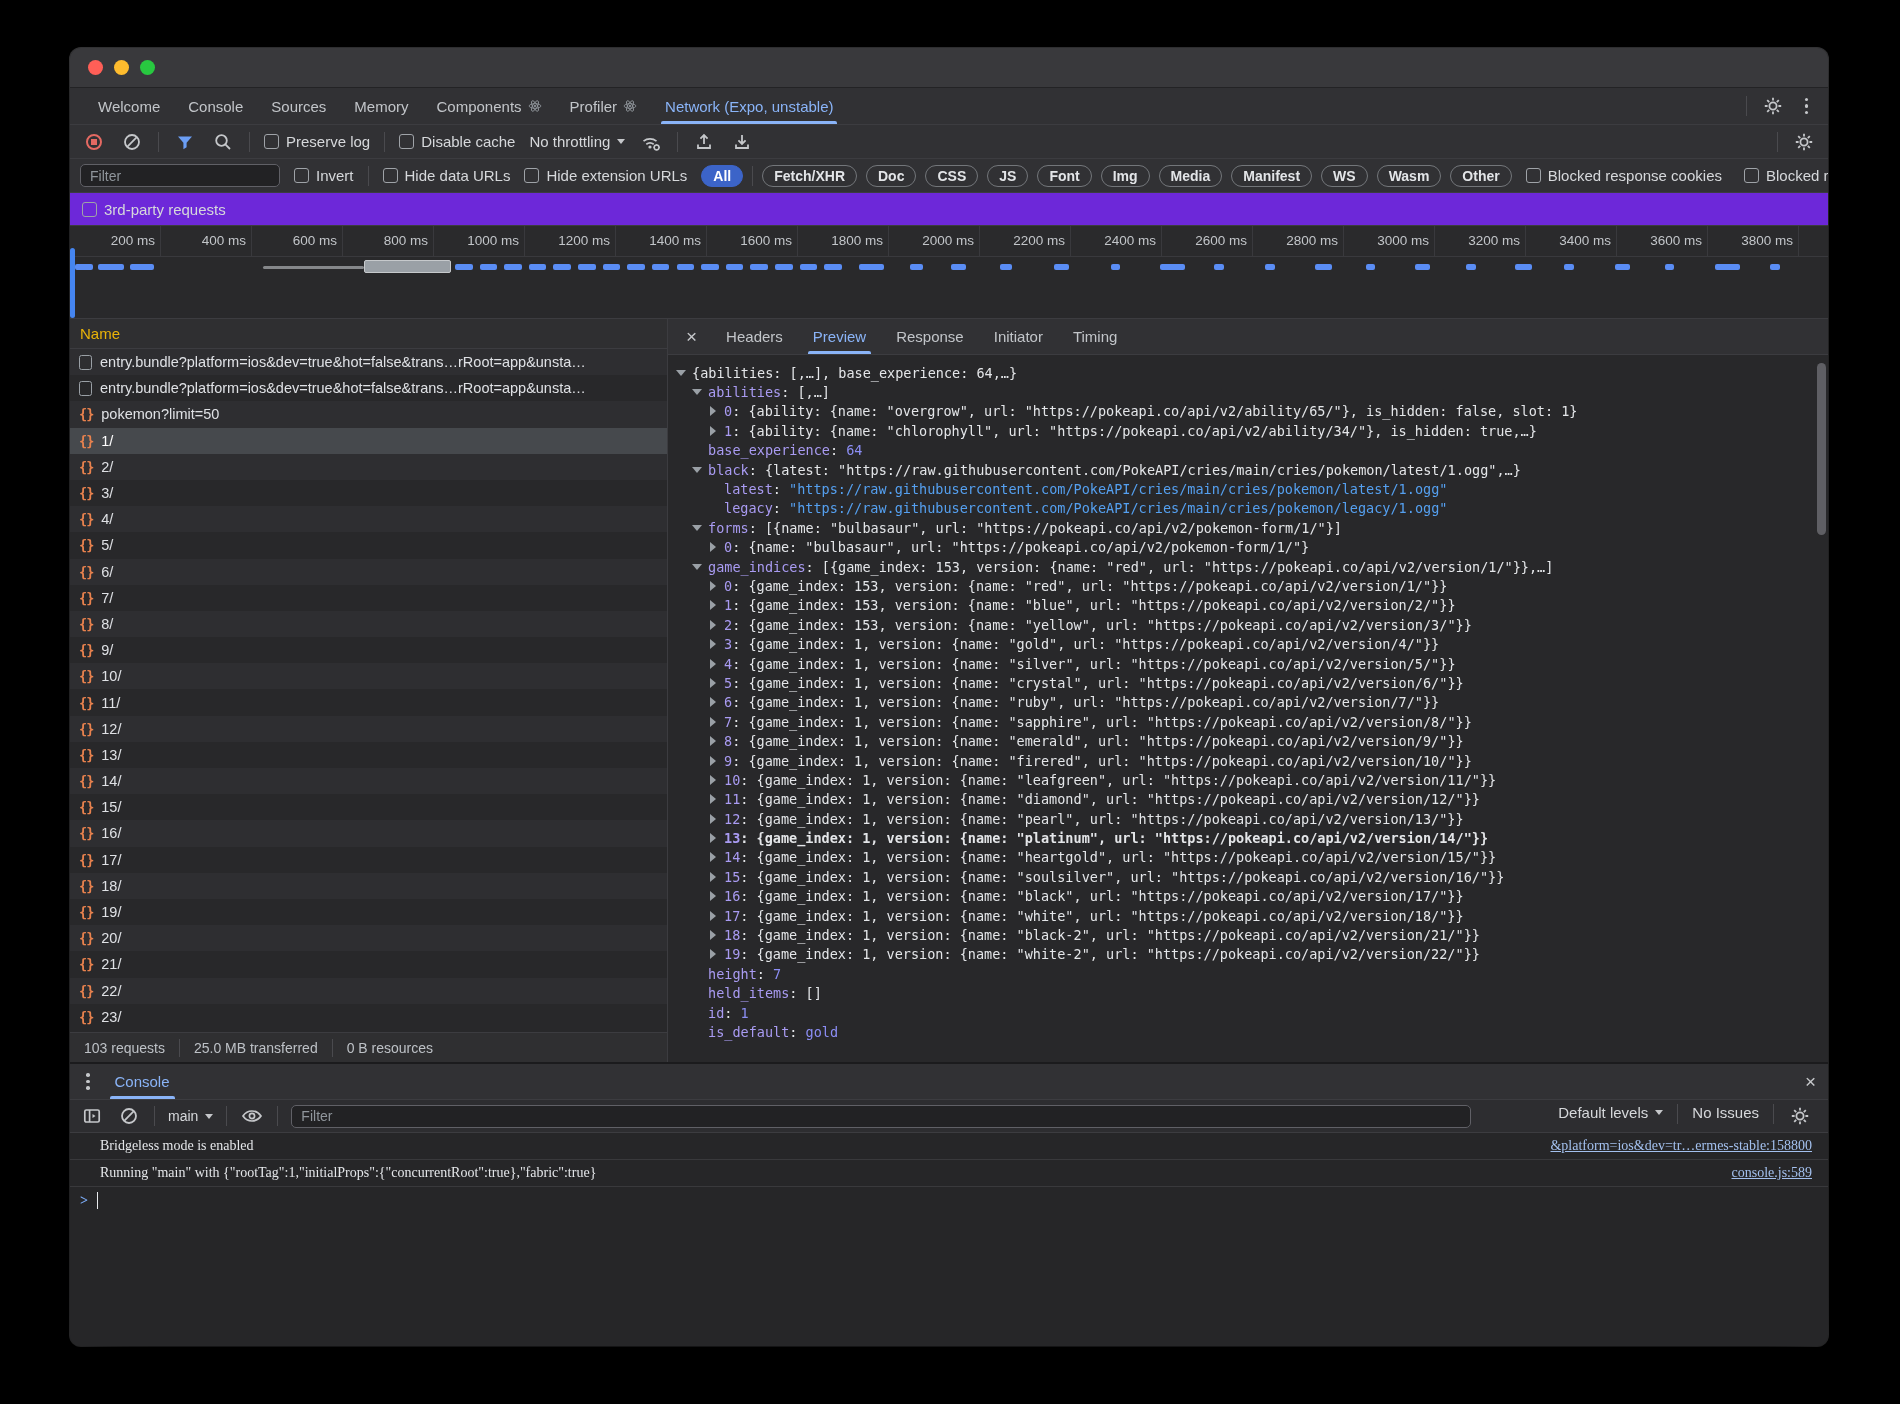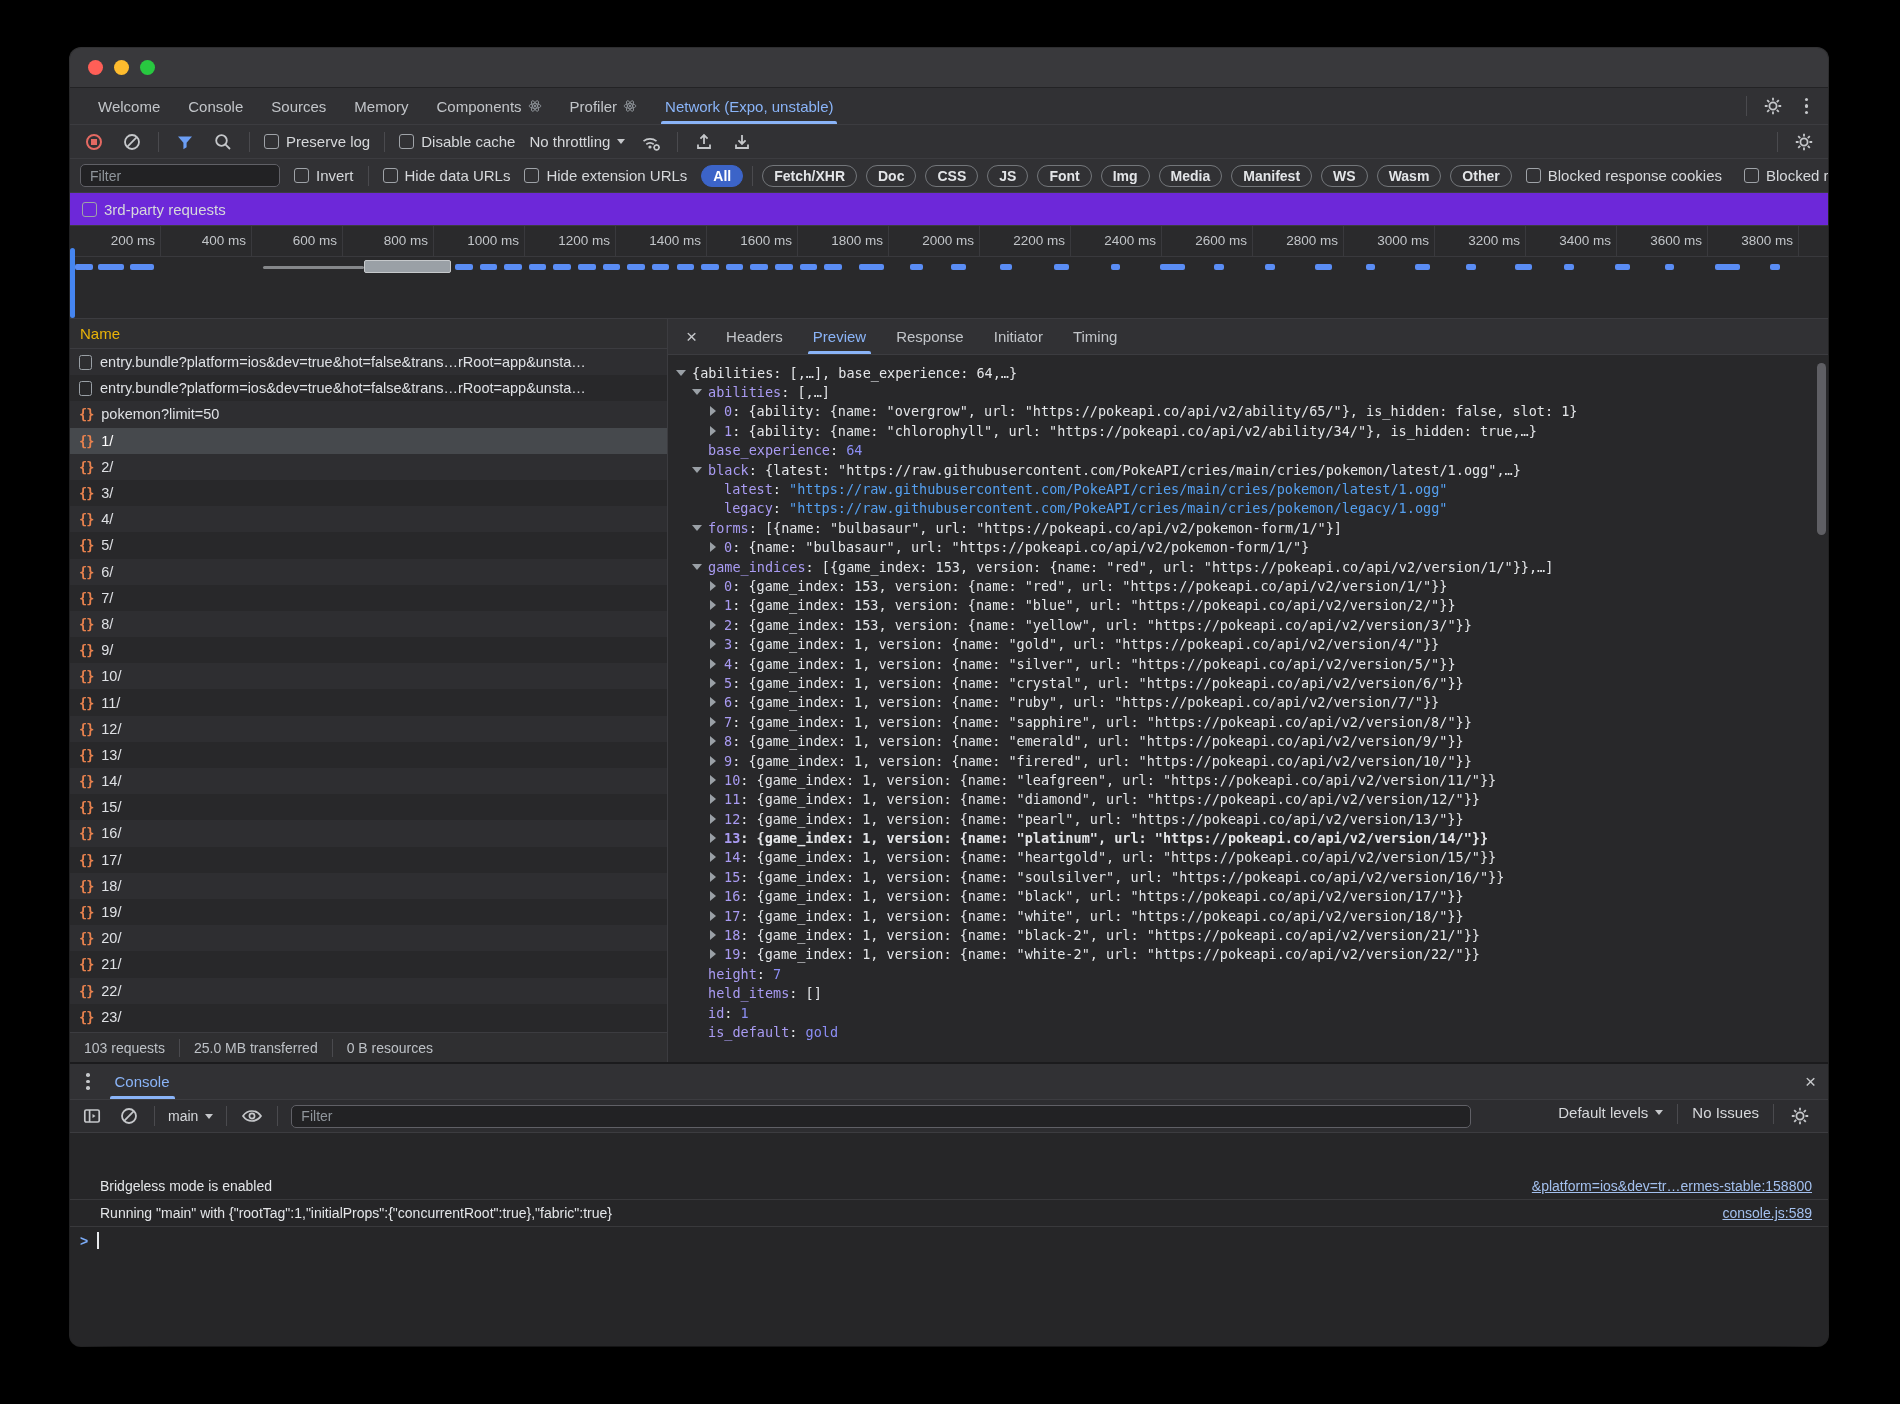--- a/index.html
+++ b/index.html
@@ -94,21 +94,21 @@
   .detail-scrollbar { position:absolute; right:2px; top:44px; width:9px; height:172px; border-radius:5px; background:#5f5f64; }
   
   .console-drawer { height:284px; flex:none; border-top:2px solid #1b1b1d; display:flex; flex-direction:column; background:#262628; }
   .drawer-header { height:36px; flex:none; background:#313134; border-bottom:1px solid #3c3c40; display:flex; align-items:stretch; }
   .drawer-tab { display:flex; align-items:center; padding:0 13px; color:#8ab4f8; position:relative; margin-left:6px; }
   .drawer-tab::after { content:""; position:absolute; left:8px; right:8px; bottom:0; height:3px; background:#8ab4f8; border-radius:2px 2px 0 0; }
   .drawer-header .close-x { margin-left:auto; }
   .console-toolbar { height:33px; flex:none; background:#2d2d30; border-bottom:1px solid #3c3c40; display:flex; align-items:center; gap:13px; padding:0 10px; }
   .console-filter { flex:1; max-width:1180px; }
   .console-toolbar .right { margin-left:auto; display:flex; align-items:flex-start; gap:14px; padding-right:6px; }
-  .console-msgs { flex:1; font-family:Liberation Sans, sans-serif; font-size:14px; color:#e4e6e9;margin-top:40px; }
+  .console-msgs { flex:1; font-family:Liberation Serif, serif; font-size:14px; color:#e4e6e9; }
   .msg-row { height:27px; border-bottom:1px solid #39393c; display:flex; align-items:center; padding:0 16px 0 30px; }
   .msg-link { margin-left:auto; color:#a3c0ee; text-decoration:underline; white-space:nowrap; }
   .prompt-row { height:27px; display:flex; align-items:center; padding-left:10px; }
   .prompt-chevron { color:#7cacf8; font-weight:bold; margin-right:9px; }
   .caret-bar { width:1.5px; height:17px; background:#e8eaed; }
   svg.ic { display:block; }
 </style>
 </head>
 <body>
 

